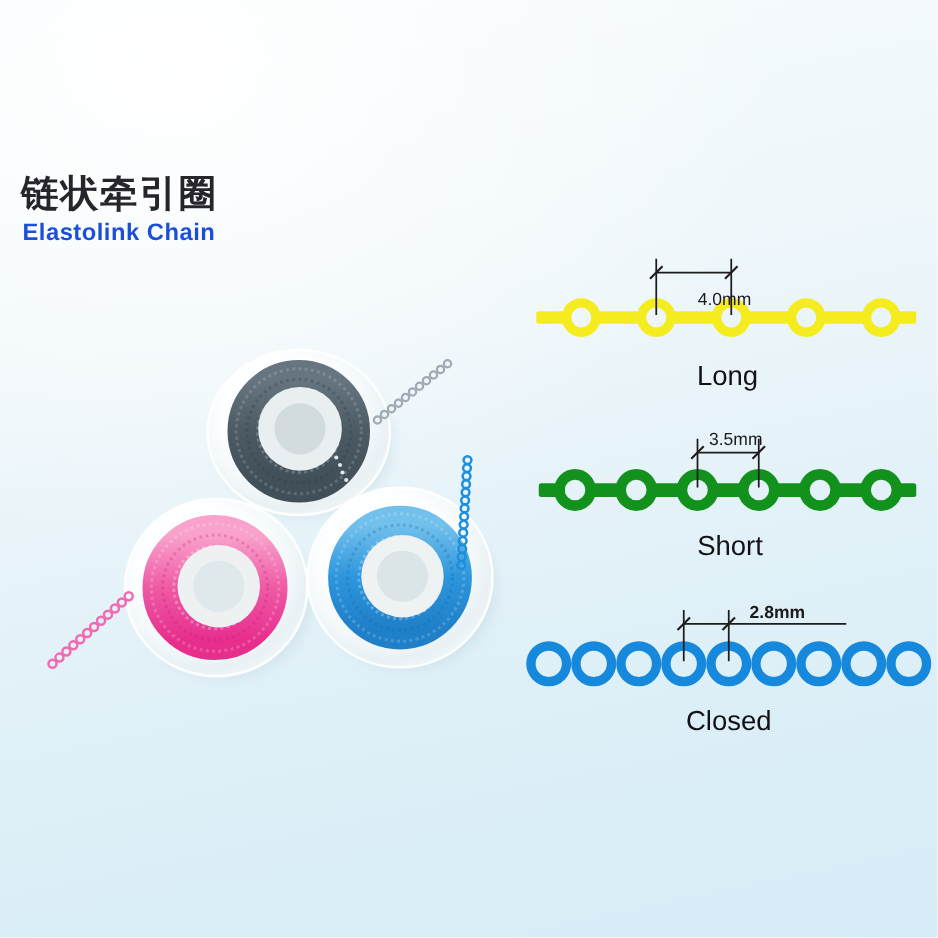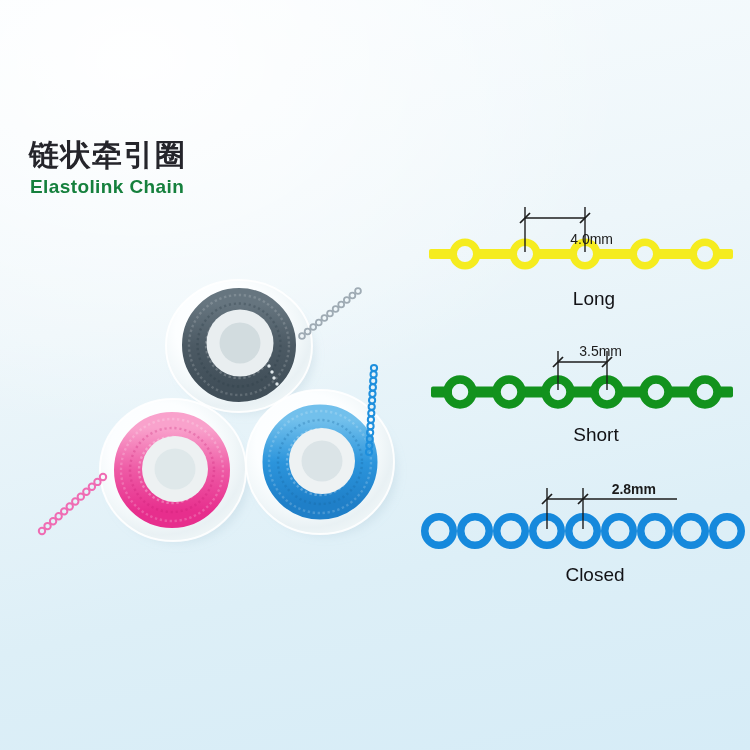--- a/index.html
+++ b/index.html
@@ -3,24 +3,24 @@
 <meta charset="utf-8">
 <style>
   html,body{margin:0;padding:0;}
   body{
     position:relative;width:750px;height:750px;overflow:hidden;
     font-family:"Liberation Sans",sans-serif;
     background:
       radial-gradient(120% 90% at 18% 8%, rgba(255,255,255,.95) 0%, rgba(255,255,255,0) 55%),
       linear-gradient(168deg,#f8fcfe 0%, #edf6fa 38%, #ddeff7 72%, #d6ecf7 100%);
   }
-  .abs{position:absolute;margin-left:12px;}
+  .abs{position:absolute;}
   .title-zh{left:17px;top:135px;font-size:30px;font-weight:700;color:#25252b;letter-spacing:1.5px;}
-  .title-en{left:18px;top:176px;font-size:19px;font-weight:700;color:#15803d;letter-spacing:.4px;}
-  .chain-label{width:200px;text-align:center;font-size:19px;font-weight:400;color:#121216;}
+  .title-en{left:18px;top:176px;font-size:19px;font-weight:700;color:#1d4ed8;letter-spacing:.4px;}
+  .chain-label{width:200px;text-align:center;font-size:22px;font-weight:400;color:#121216;}
   .lbl-long{left:482px;top:288px;}
   .lbl-short{left:484px;top:424px;}
   .lbl-closed{left:483px;top:564px;}
   .dim-label{width:90px;text-align:right;font-size:14px;font-weight:400;color:#1b1b1b;}
   .dim-long{left:511px;top:231px;}
   .dim-short{left:520px;top:343px;}
   .dim-closed{left:554px;top:481px;font-weight:bold;}
   #art{position:absolute;left:0;top:0;}
 </style>
 </head>

